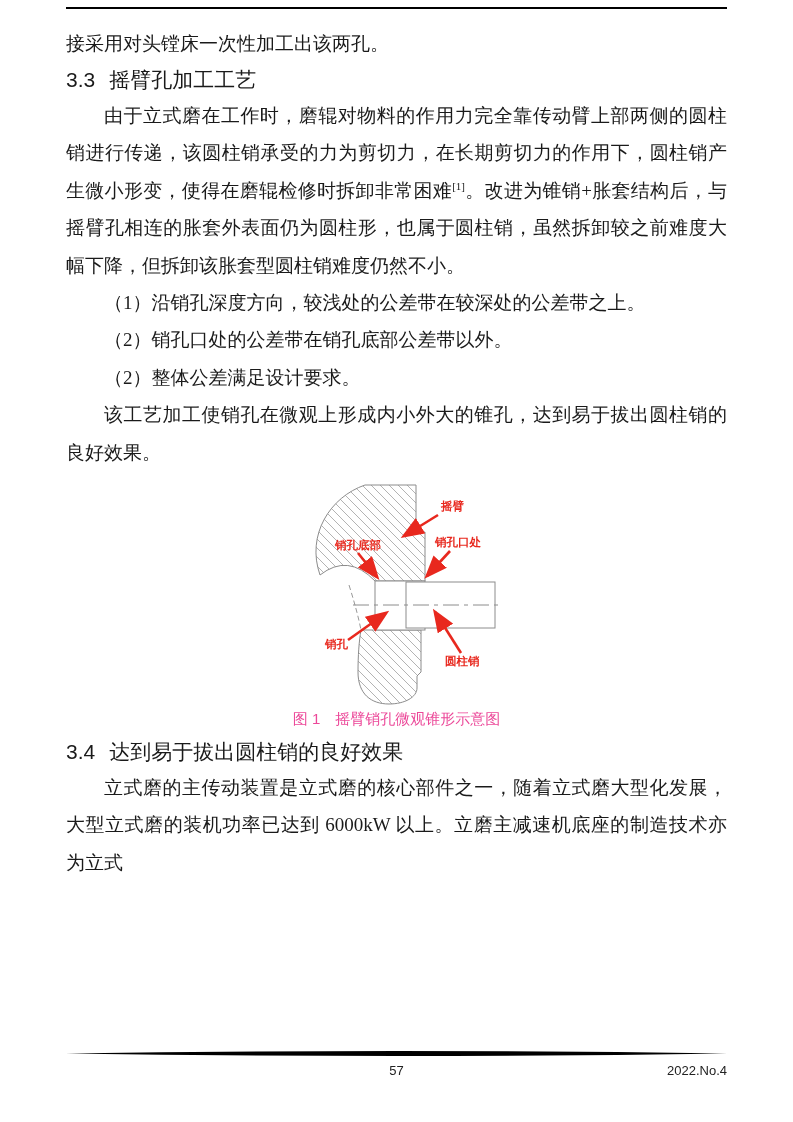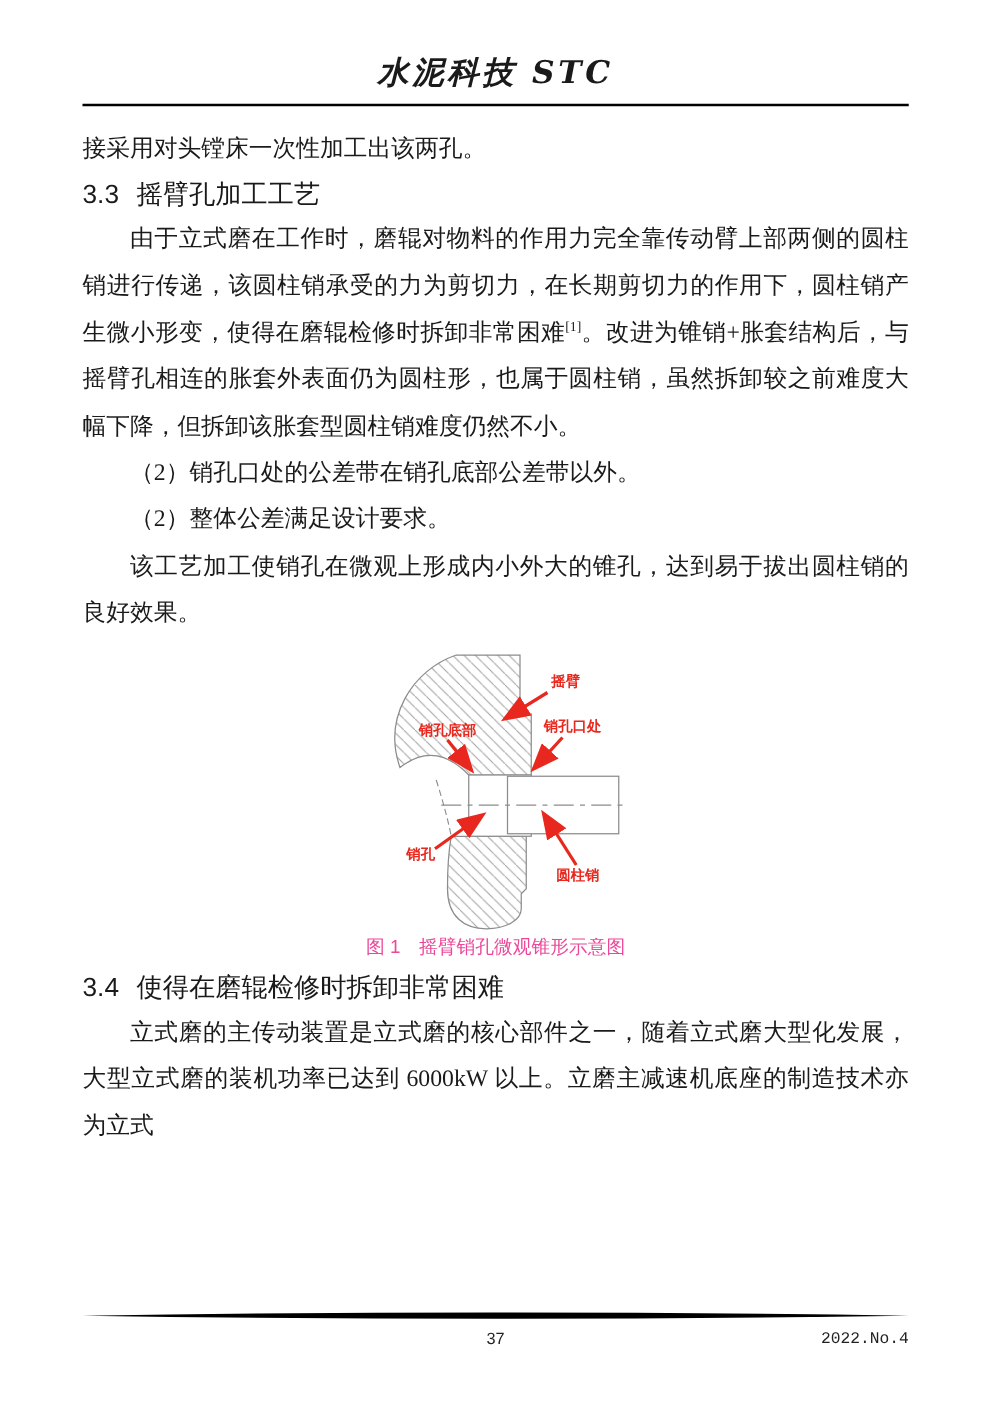--- a/index.html
+++ b/index.html
@@ -60,47 +60,47 @@
   .footer { position:absolute; left:66px; right:66px; top:1043px; }
   .footer-nums {
     position:relative;
     height:20px;
     font-family:"Liberation Sans","DejaVu Sans",sans-serif;
     font-size:13px;
     color:#222;
     margin-top:2px;
   }
   .footer-nums .pageno { position:absolute; left:0; right:0; text-align:center; }
-  .footer-nums .issue  { position:absolute; right:0;font-family:Liberation Mono, monospace; }
+  .footer-nums .issue  { position:absolute; right:0; }
 
   svg text.red-label {
     font-family:"Liberation Sans","DejaVu Sans",sans-serif;
     font-size:11.5px;
     font-weight:600;
   }
 </style>
 </head>
 <body>
 
 <div class="page">
   <div class="content">
 
-    <div class="journal-title">水泥科技 STC</div>
 
     <div class="header-rule"></div>
 
     <p class="bodytext intro">接采用对头镗床一次性加工出该两孔。</p>
 
     <h2 class="sec">
       <span class="sec-num">3.3</span><span>摇臂孔加工工艺</span>
     </h2>
 
     <p class="bodytext indent"><span>由于立式磨在工作时，磨辊对物料的作用力完全靠传动臂上部两侧的圆柱销进行传递，该圆柱销承受的力为剪切力，在长期剪切力的作用下，圆柱销产生微小形变，使得在磨辊检修时拆卸非常困难</span><sup class="ref">[1]</sup><span>。改进为锥销+胀套结构后，与摇臂孔相连的胀套外表面仍为圆柱形，也属于圆柱销，虽然拆卸较之前难度大幅下降，但拆卸该胀套型圆柱销难度仍然不小。</span></p>
 
 
+    <p class="bodytext indent">（1）沿销孔深度方向，较浅处的公差带在较深处的公差带之上。</p>
     <p class="bodytext indent">（2）销孔口处的公差带在销孔底部公差带以外。</p>
     <p class="bodytext indent">（2）整体公差满足设计要求。</p>
 
     <p class="bodytext indent">该工艺加工使销孔在微观上形成内小外大的锥孔，达到易于拔出圆柱销的良好效果。</p>
 
     <div class="figure-wrap">
       <svg width="240" height="234" viewBox="0 0 240 234">
         <defs>
           <pattern id="hatch" width="9" height="9" patternUnits="userSpaceOnUse">
             <path d="M-1,-1 L10,10" stroke="#a0a0a0" stroke-width="0.8"></path>
@@ -132,28 +132,28 @@
         <text class="red-label" fill="#e8281e" x="57" y="76">销孔底部</text>
         <text class="red-label" fill="#e8281e" x="157" y="73">销孔口处</text>
         <text class="red-label" fill="#e8281e" x="47" y="175">销孔</text>
         <text class="red-label" fill="#e8281e" x="167" y="192">圆柱销</text>
       </svg>
     </div>
 
     <p class="figure-caption">图 1　摇臂销孔微观锥形示意图</p>
 
     <h2 class="sec" style="margin-top:5px;">
-      <span class="sec-num">3.4</span><span>使得在磨辊检修时拆卸非常困难</span>
+      <span class="sec-num">3.4</span><span>达到易于拔出圆柱销的良好效果</span>
     </h2>
 
     <p class="bodytext indent">立式磨的主传动装置是立式磨的核心部件之一，随着立式磨大型化发展，大型立式磨的装机功率已达到 6000kW 以上。立磨主减速机底座的制造技术亦为立式</p>
   </div>
 
   <div class="footer">
     <svg width="661" height="7">
       <path d="M0,3.5 Q330.5,-1.5 661,3.5 Q330.5,8.5 0,3.5 Z" fill="#000"></path>
     </svg>
     <div class="footer-nums">
-      <span class="pageno">37</span>
+      <span class="pageno">57</span>
       <span class="issue">2022.No.4</span>
     </div>
   </div>
 </div>
 
 </body></html>

